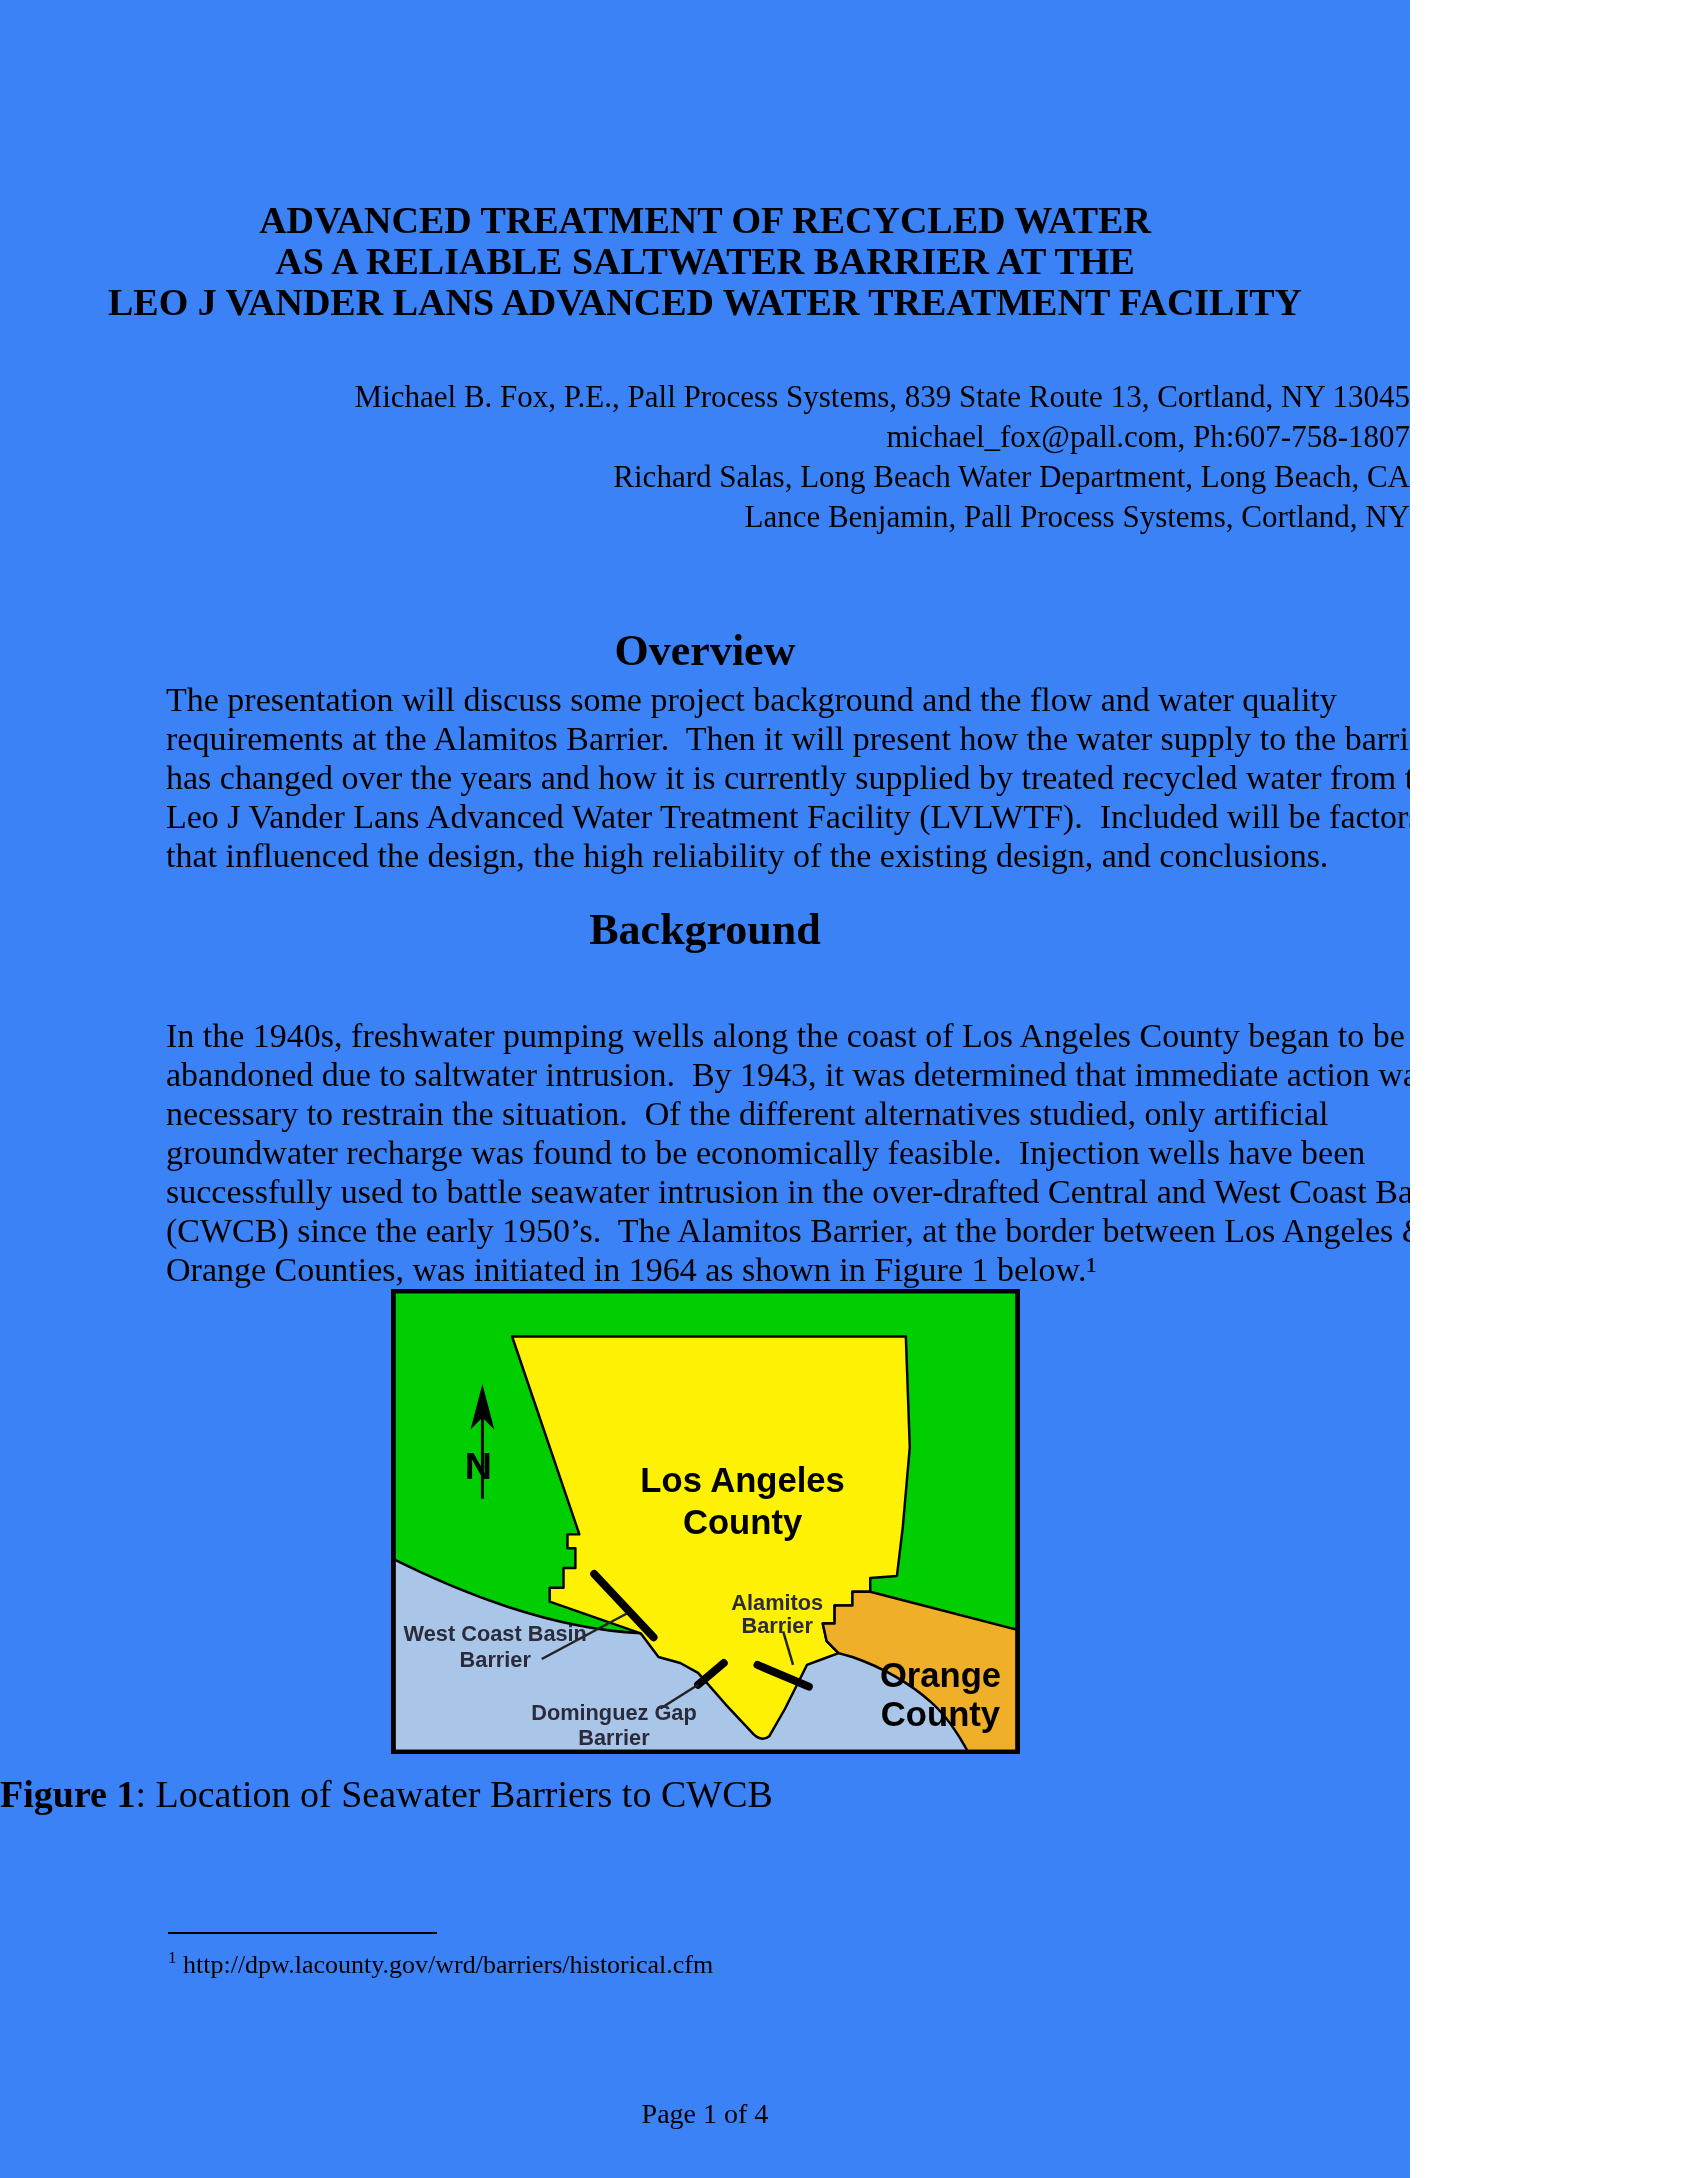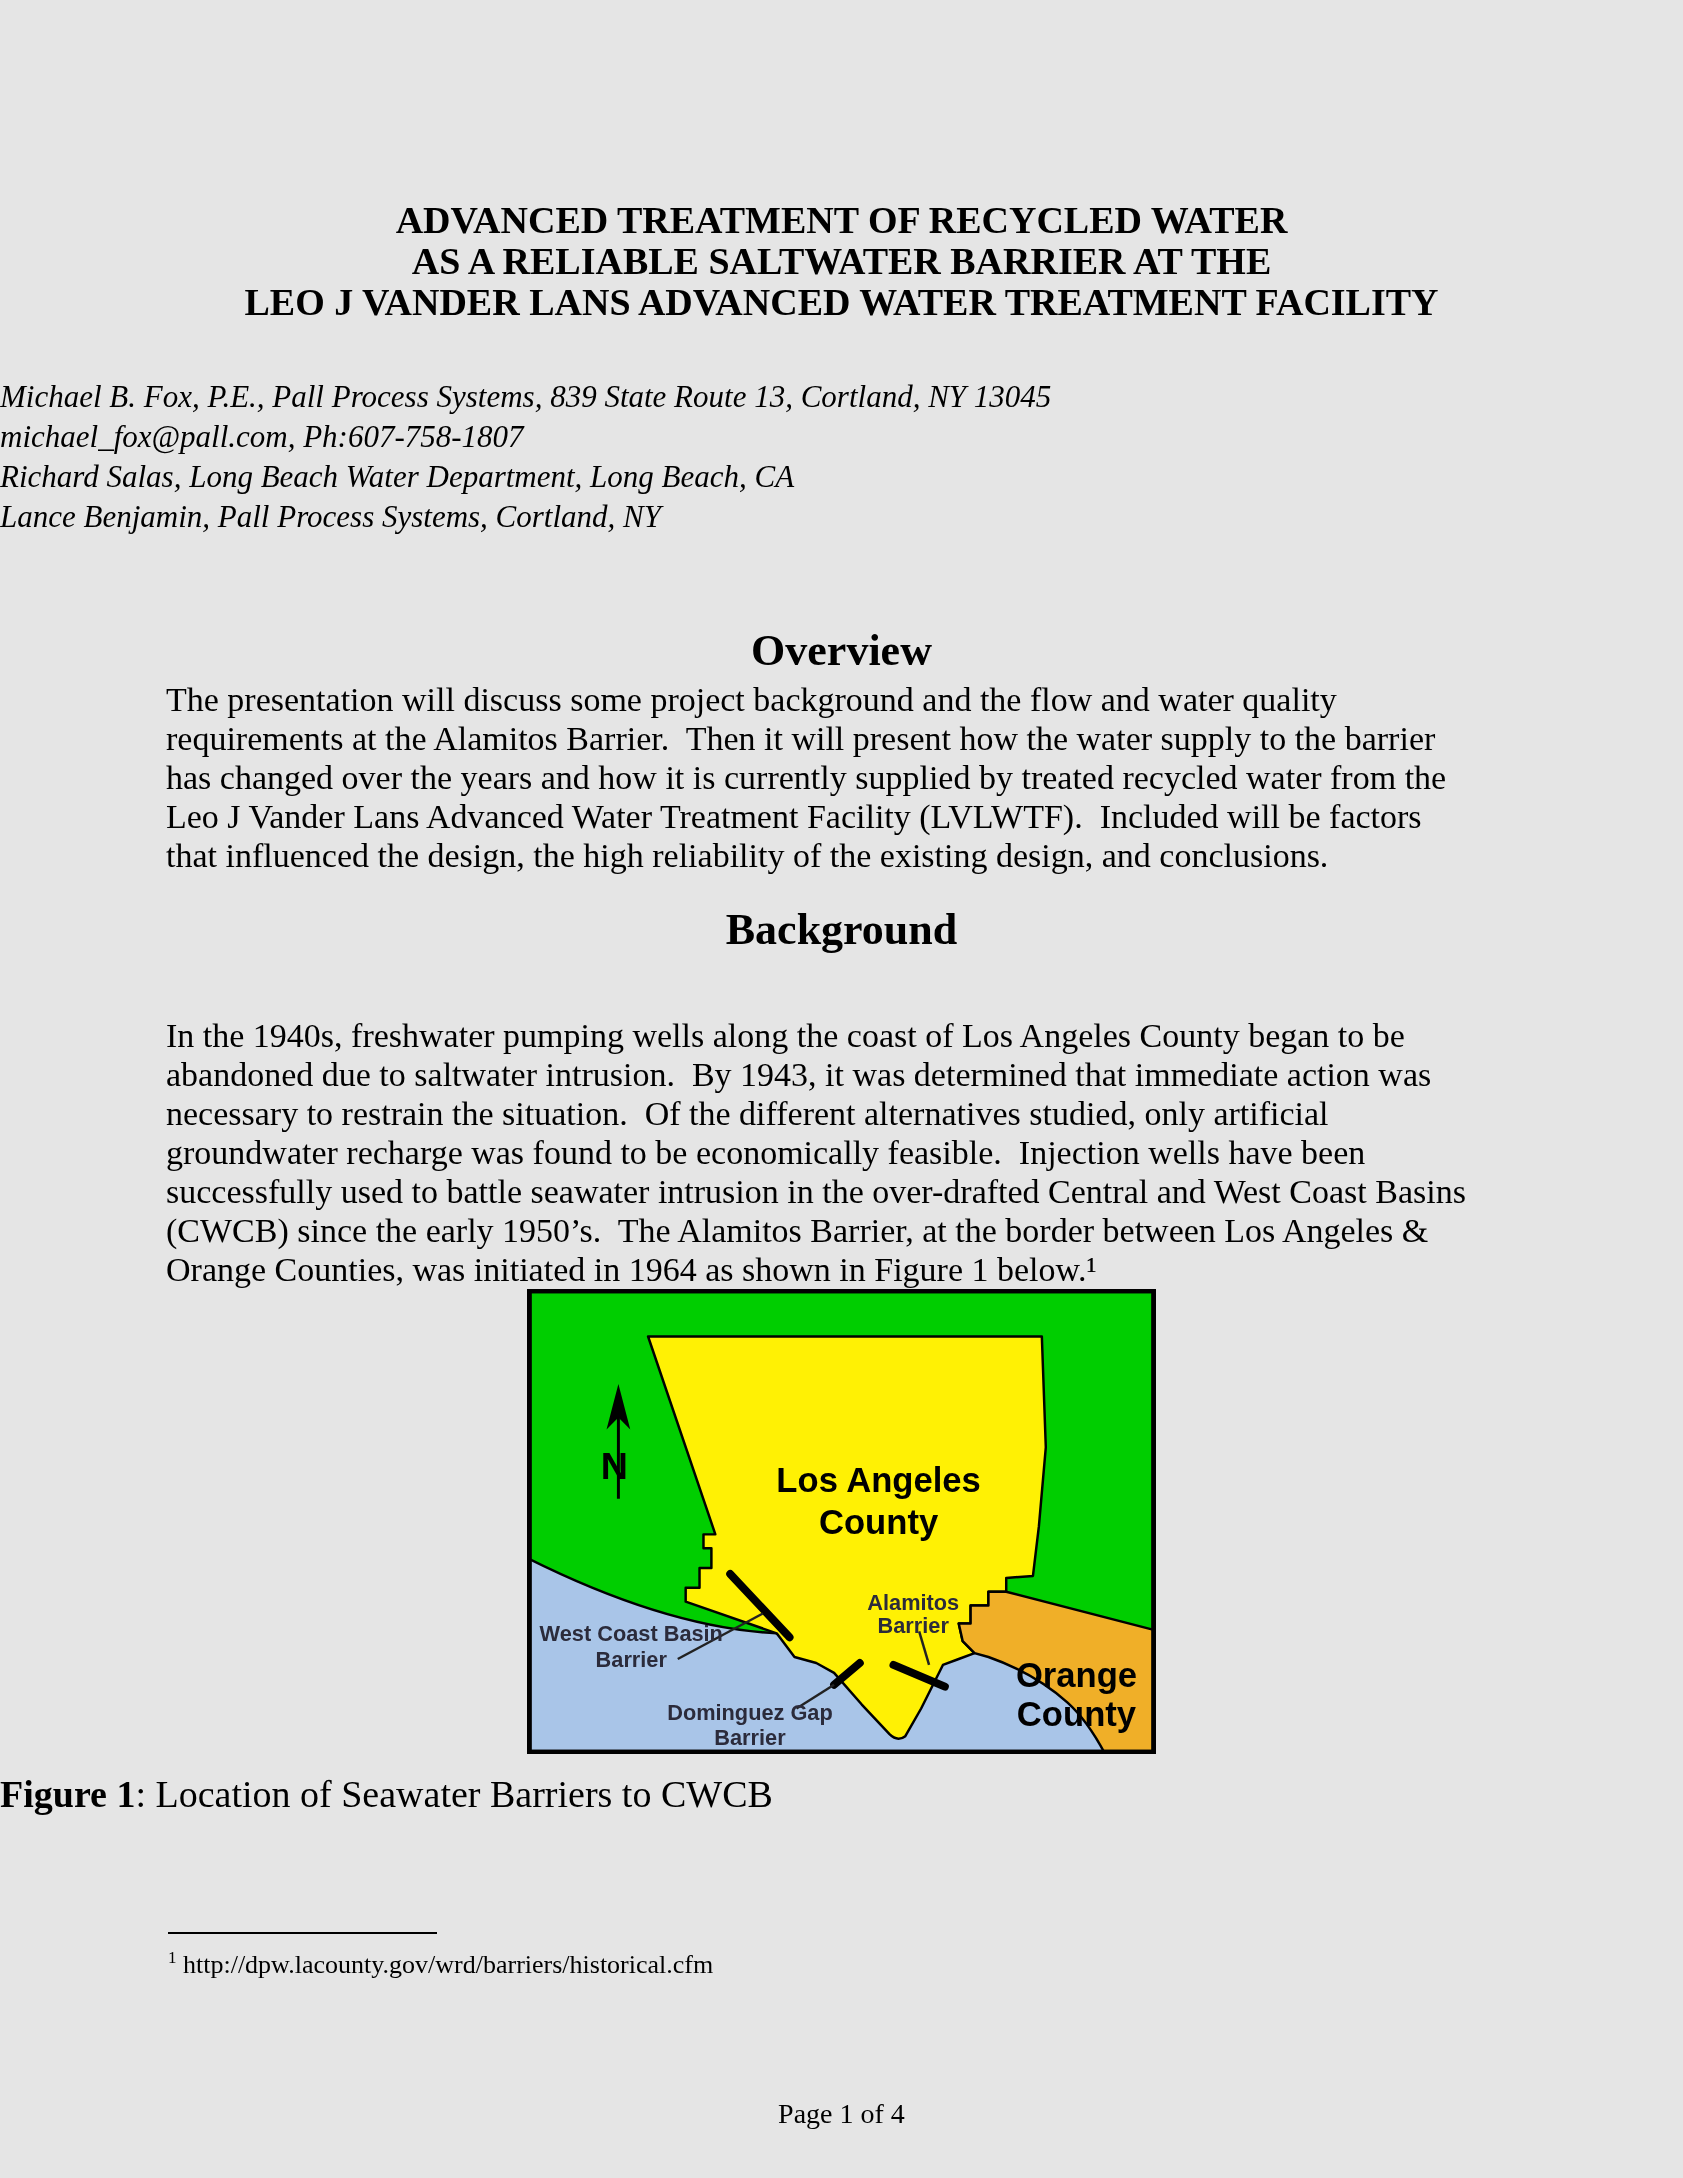--- a/index.html
+++ b/index.html
@@ -1,27 +1,27 @@
 <!DOCTYPE html>
 <html><head>
 <meta charset="utf-8">
 <style>
   html,body{margin:0;padding:0;background:#ffffff;}
   .page{
-    position:relative;width:1683px;height:2178px;background:#e5e5e5;
+    position:relative;width:1410px;height:2178px;background:#3b82f6;
     font-family:"Liberation Serif", serif;color:#000;overflow:hidden;
   }
   .pre{white-space:pre-wrap;}
   .title{
     position:absolute;top:200px;left:0;right:0;text-align:center;
     font-weight:bold;font-size:38px;line-height:41px;
   }
   .authors{
-    position:absolute;top:377px;left:0;right:0;text-align:left;
-    font-style:italic;font-size:31px;line-height:40px;
+    position:absolute;top:377px;left:0;right:0;text-align:right;
+    font-size:31px;line-height:40px;
   }
   .sec-heading{
     position:absolute;left:0;right:0;text-align:center;margin:0;
     font-weight:bold;font-size:44px;line-height:38px;
   }
   .sec-overview{top:632px;}
   .sec-background{top:911px;}
   .para{
     position:absolute;left:166px;width:1368px;
     font-size:34px;line-height:39px;text-align:left;

